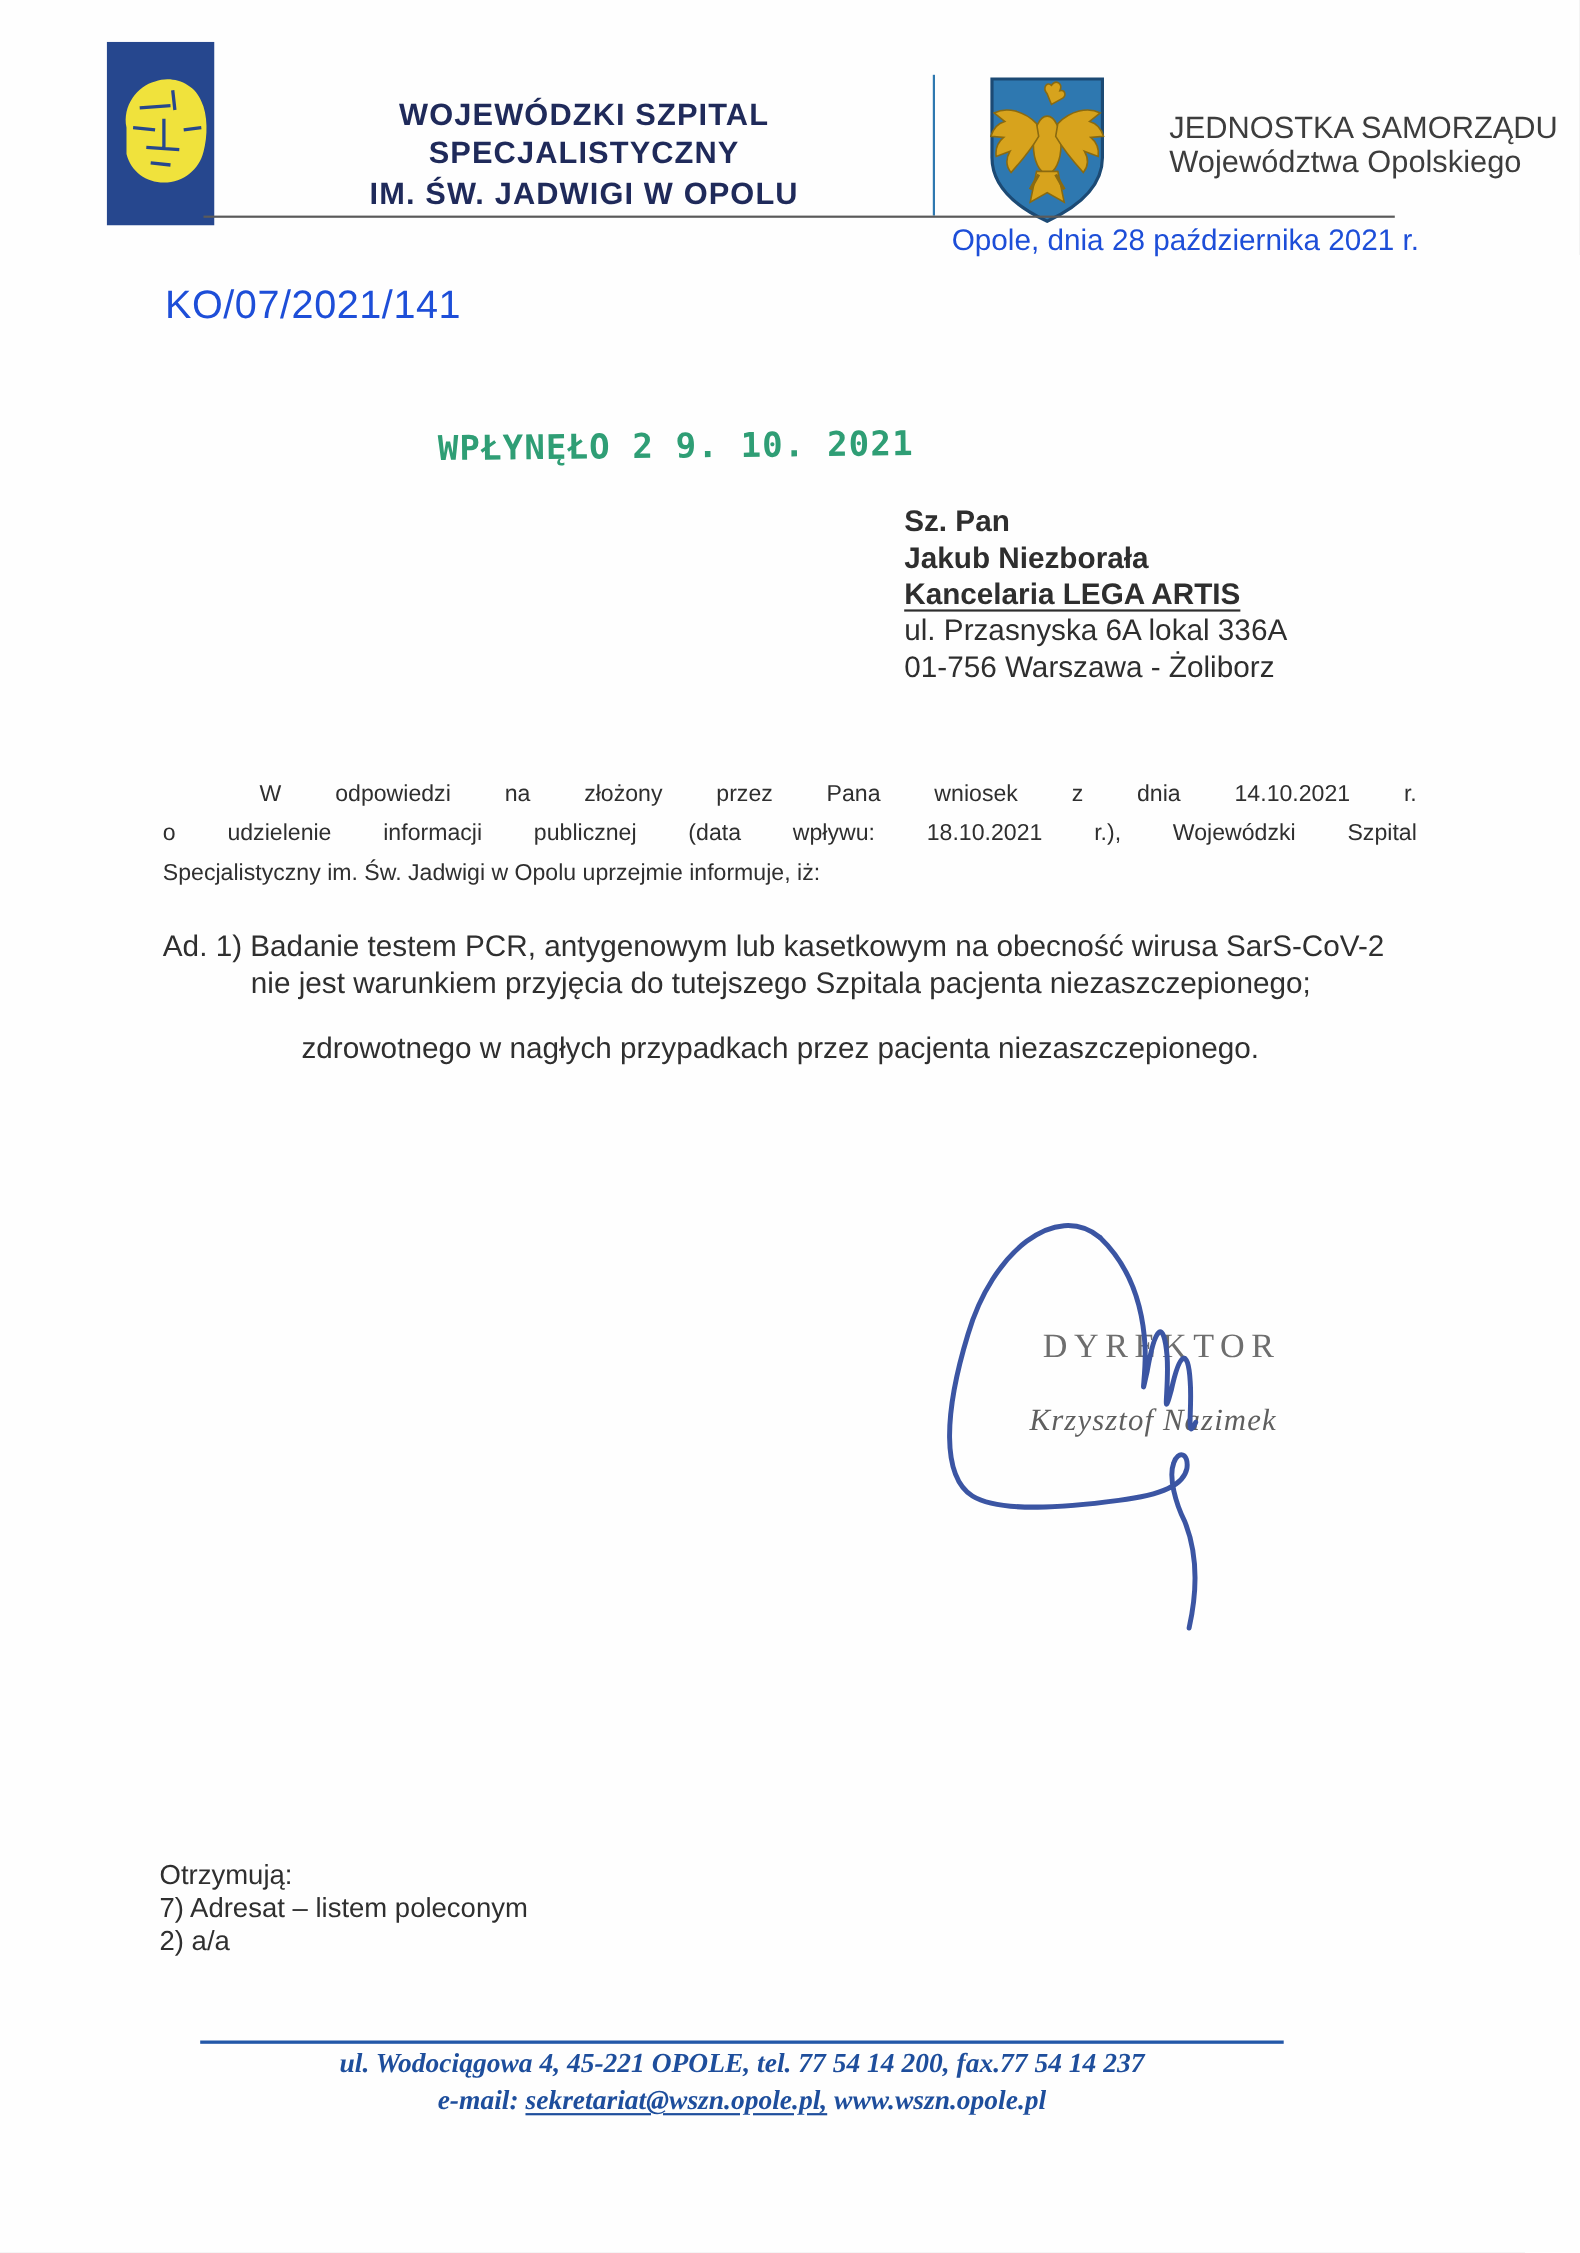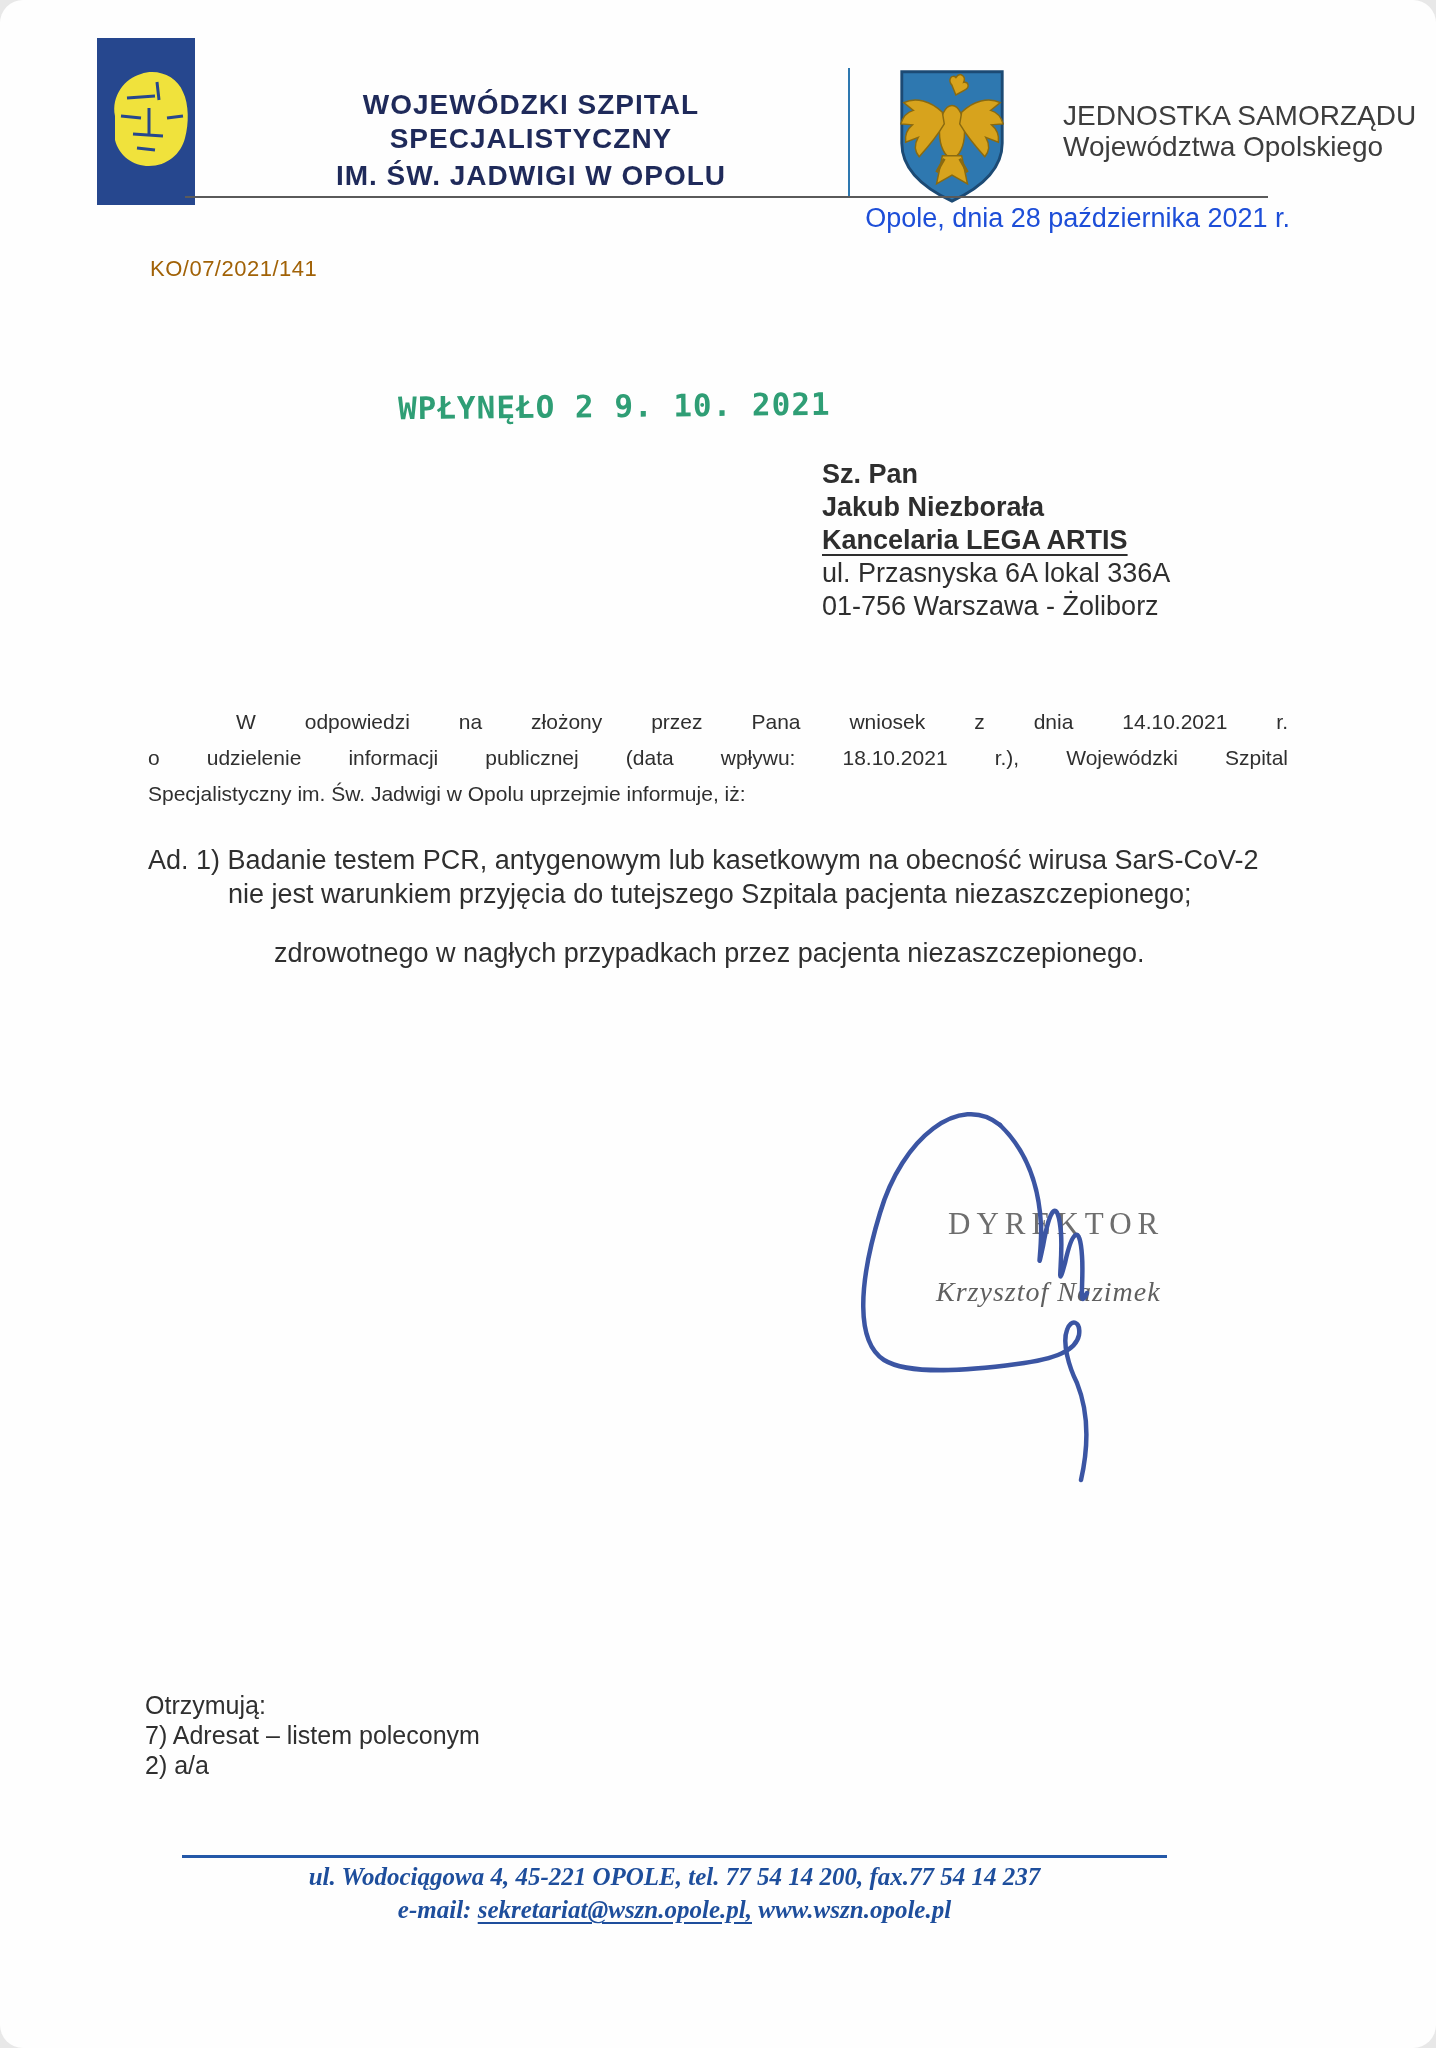--- a/index.html
+++ b/index.html
@@ -1,33 +1,32 @@
 <!DOCTYPE html>
 <html><head>
 <meta charset="utf-8">
 <style>
   html,body{margin:0;padding:0;background:#e8e8e8;}
   .page{
     position:relative; width:1436px; height:2048px; background:#fefefe;
     font-family:"Liberation Sans", sans-serif; color:#323232; overflow:hidden;
     margin:0 auto;
-    border-radius:23px;
   }
   .abs{position:absolute;}
 
   
   .hosp-name{ color:#1f2a5a; font-weight:bold; text-align:center; letter-spacing:1px;}
   .hosp-name .l1{font-size:28px; line-height:34px;}
   .hosp-name .l2{font-size:28px; line-height:34px; margin-top:3px;}
   .org-unit{ color:#3d3d3d; font-size:28px; line-height:31px;}
   .vdivider{ width:2px; background:#2e78b0;}
   .header-rule{ height:2px; background:#5a5a5a;}
 
   .place-date{ font-size:27px; color:#1d4ed8;}
-  .ref-number{ font-size:22px; color:#a16207; letter-spacing:0.5px;}
+  .ref-number{ font-size:36px; color:#1d4ed8; letter-spacing:0.5px;}
 
   .stamp{
     font-family:"DejaVu Sans Mono", monospace; font-weight:bold;
     font-size:31px; color:#2f9e75; letter-spacing:1px; transform:rotate(-0.6deg);
     white-space:nowrap;
   }
 
   
   .recipient{ font-size:27px; line-height:33px; color:#2e2e2e;}
   .recipient .b{ font-weight:bold; }

